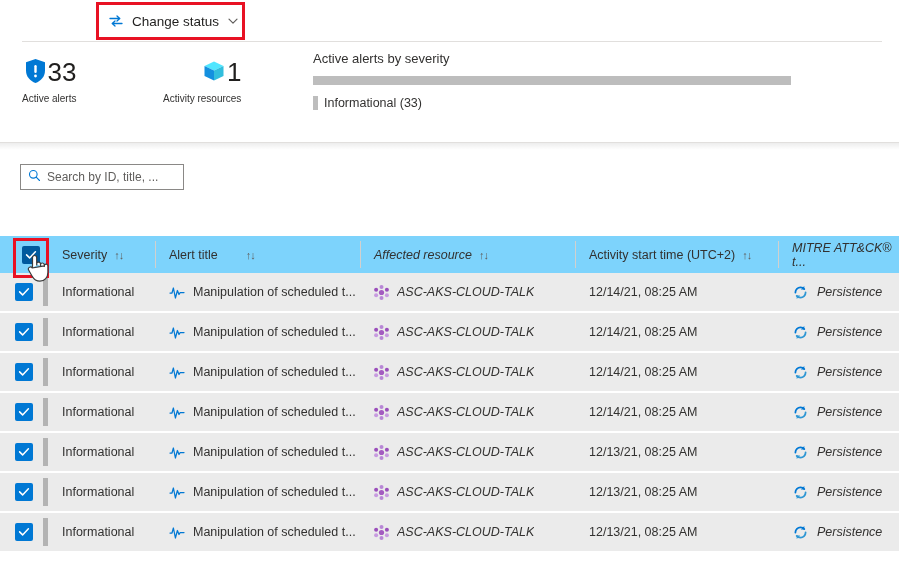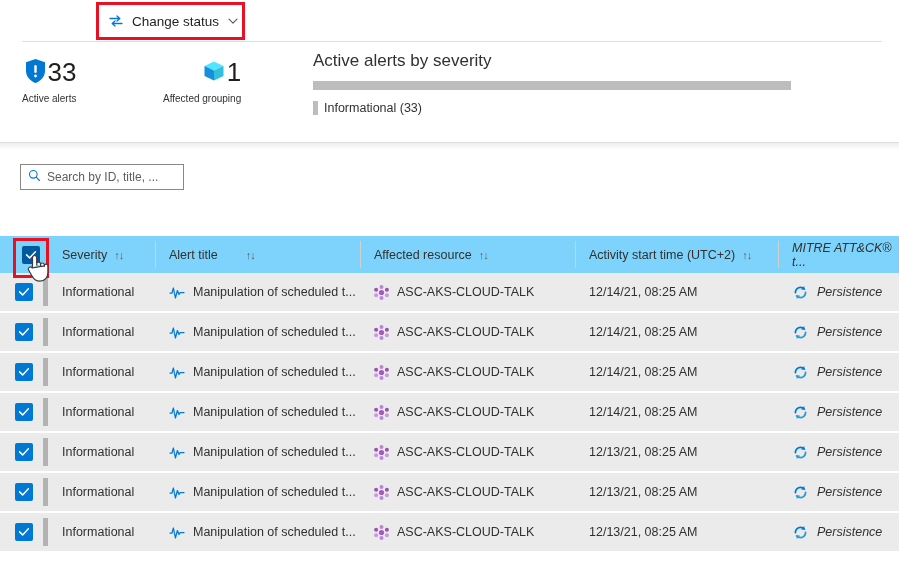--- a/index.html
+++ b/index.html
@@ -39,21 +39,21 @@
 
   .stat { position: absolute; }
   .stat-top { display: flex; align-items: center; gap: 1px; height: 34px; justify-content: flex-end; }
   .stat-num { font-size: 26px; color: #201f1e; font-weight: 400; line-height: 1; }
   .stat-label { font-size: 10px; color: #323130; margin-top: 4px; }
 
   .stat-alerts { left: 22px; top: 13px; }
   .stat-res { left: 163px; top: 13px; }
 
   .sev-chart { position: absolute; left: 313px; top: 9px; width: 480px; }
-  .sev-title { font-size: 17px; color: #323130; margin-bottom: 10px; }
+  .sev-title { font-size: 13px; color: #323130; margin-bottom: 10px; }
   .sev-bar { width: 478px; height: 9px; background: #bdbdbd; }
   .sev-legend { display: flex; align-items: flex-start; gap: 6px; margin-top: 11px; }
   .sev-swatch { width: 5px; height: 14px; background: #bdbdbd; display: block; }
   .sev-legend-text { font-size: 12.5px; color: #323130; }
 
   .summary-divider {
     position: absolute; left: 0; top: 142px; width: 899px; height: 1px;
     background: #e1dfdd;
   }
   .summary-shadow {
@@ -116,21 +116,21 @@
   }
   .th.sep::before {
     content: ""; position: absolute; left: 0; top: 5px;
     width: 1px; height: 27px; background: #d2d0ce;
   }
   .sort-ico { font-size: 11px; color: #605e5c; letter-spacing: -1px; }
 
   .col-chk   { width: 48px; flex: 0 0 48px; }
   .col-sev   { width: 107px; flex: 0 0 107px; }
   .col-title { width: 205px; flex: 0 0 205px; gap: 28px; }
-  .col-res   { width: 215px; flex: 0 0 215px; }
+  .col-res   { width: 215px; flex: 0 0 215px; font-style: italic; }
   .col-time  { width: 203px; flex: 0 0 203px; }
   .col-mitre { width: 121px; flex: 0 0 121px; font-style: italic; }
 
   .chk {
     width: 18px; height: 18px; border-radius: 2px;
     background: #0078d4; display: flex; align-items: center;
     justify-content: center; cursor: pointer; flex: 0 0 18px;
   }
   .chk.head { background: #005a9e; }
   .chk svg { display: block; }
@@ -210,21 +210,21 @@
       <div class="stat-top">
         <span>
           <svg width="24" height="24" viewBox="0 0 24 24">
             <path d="M12 2.5L21.5 7 12 11.5 2.5 7z" fill="#50e6ff"></path>
             <path d="M2.5 7L12 11.5v10L2.5 17z" fill="#1490df"></path>
             <path d="M21.5 7L12 11.5v10L21.5 17z" fill="#32bedd"></path>
           </svg>
         </span>
         <span class="stat-num">1</span>
       </div>
-      <div class="stat-label">Affected grouping</div>
+      <div class="stat-label">Activity resources</div>
     </div>
 
     <div class="sev-chart">
       <div class="sev-title">Active alerts by severity</div>
       <div class="sev-bar"></div>
       <div class="sev-legend">
         <span class="sev-swatch"></span>
         <span class="sev-legend-text">Informational (33)</span>
       </div>
     </div>

